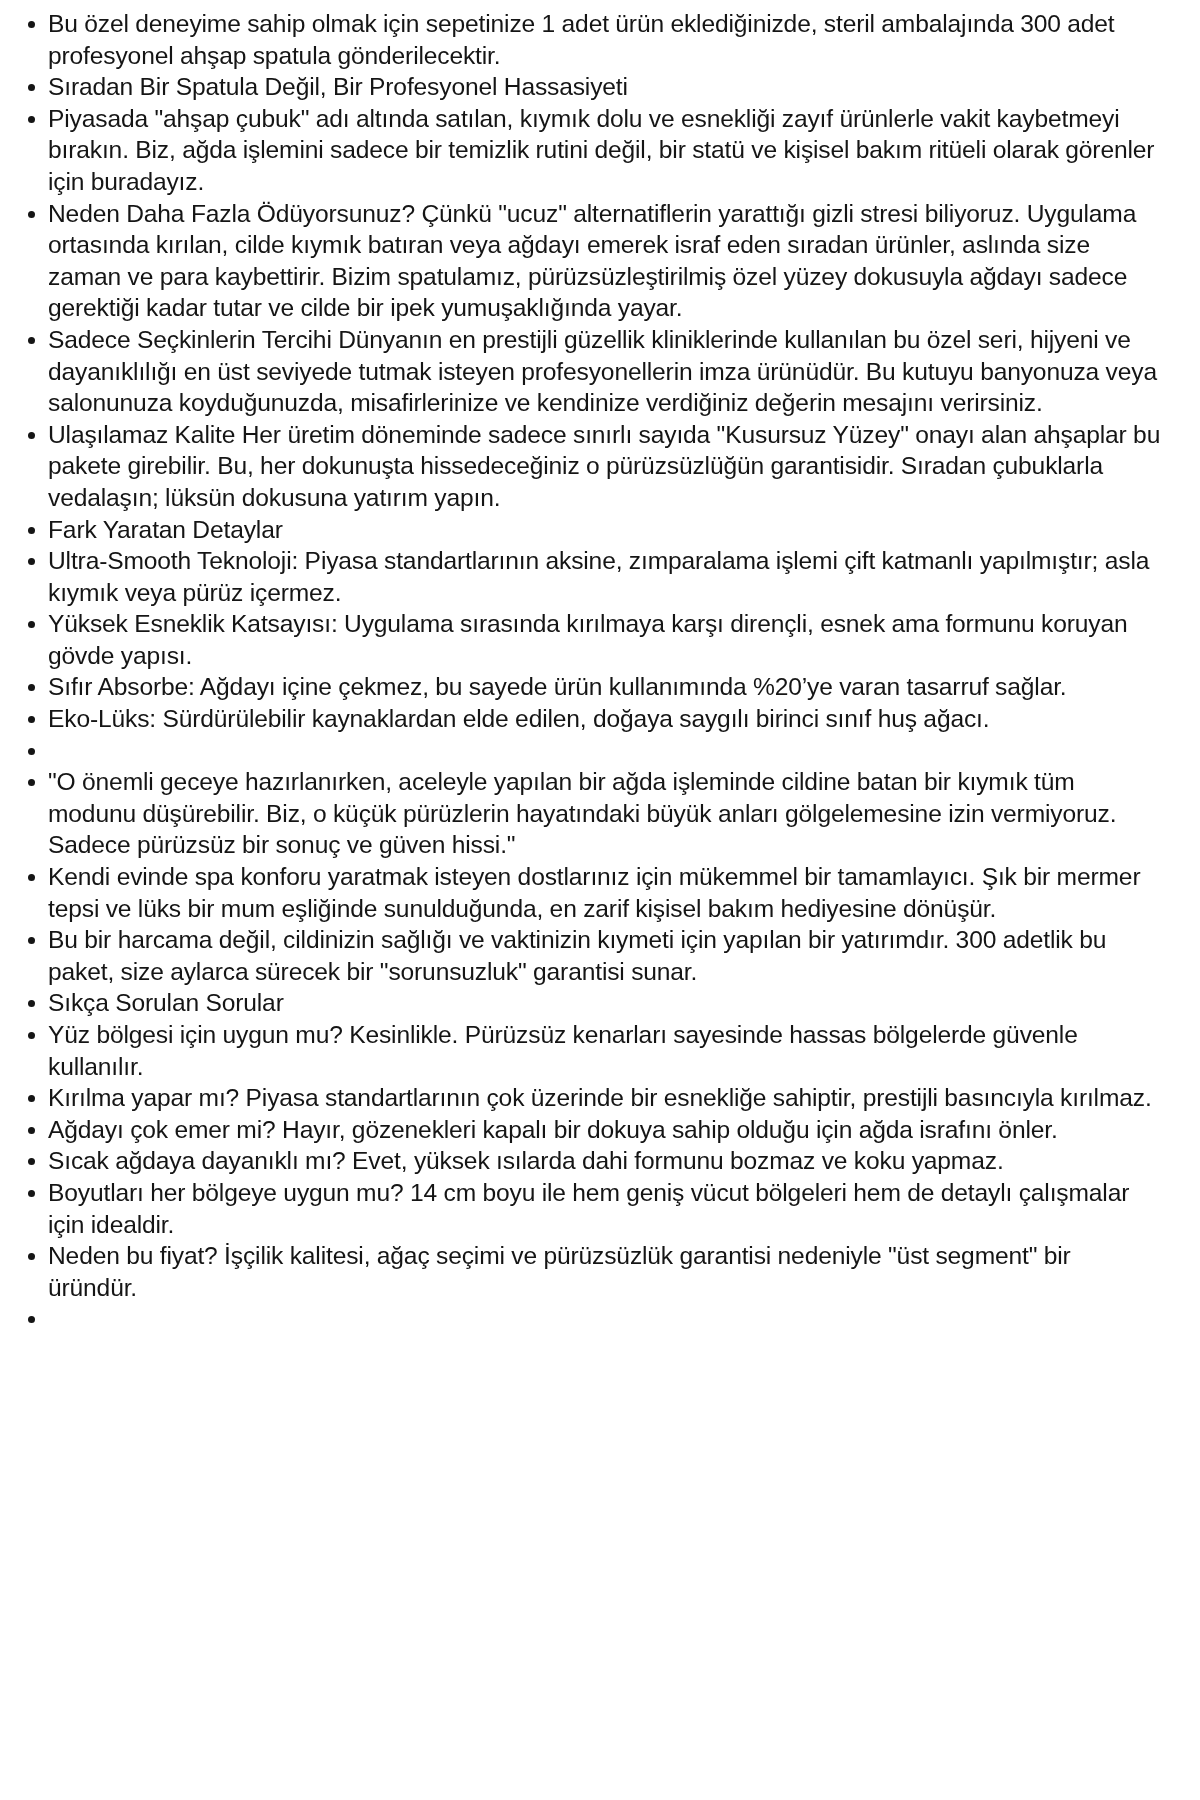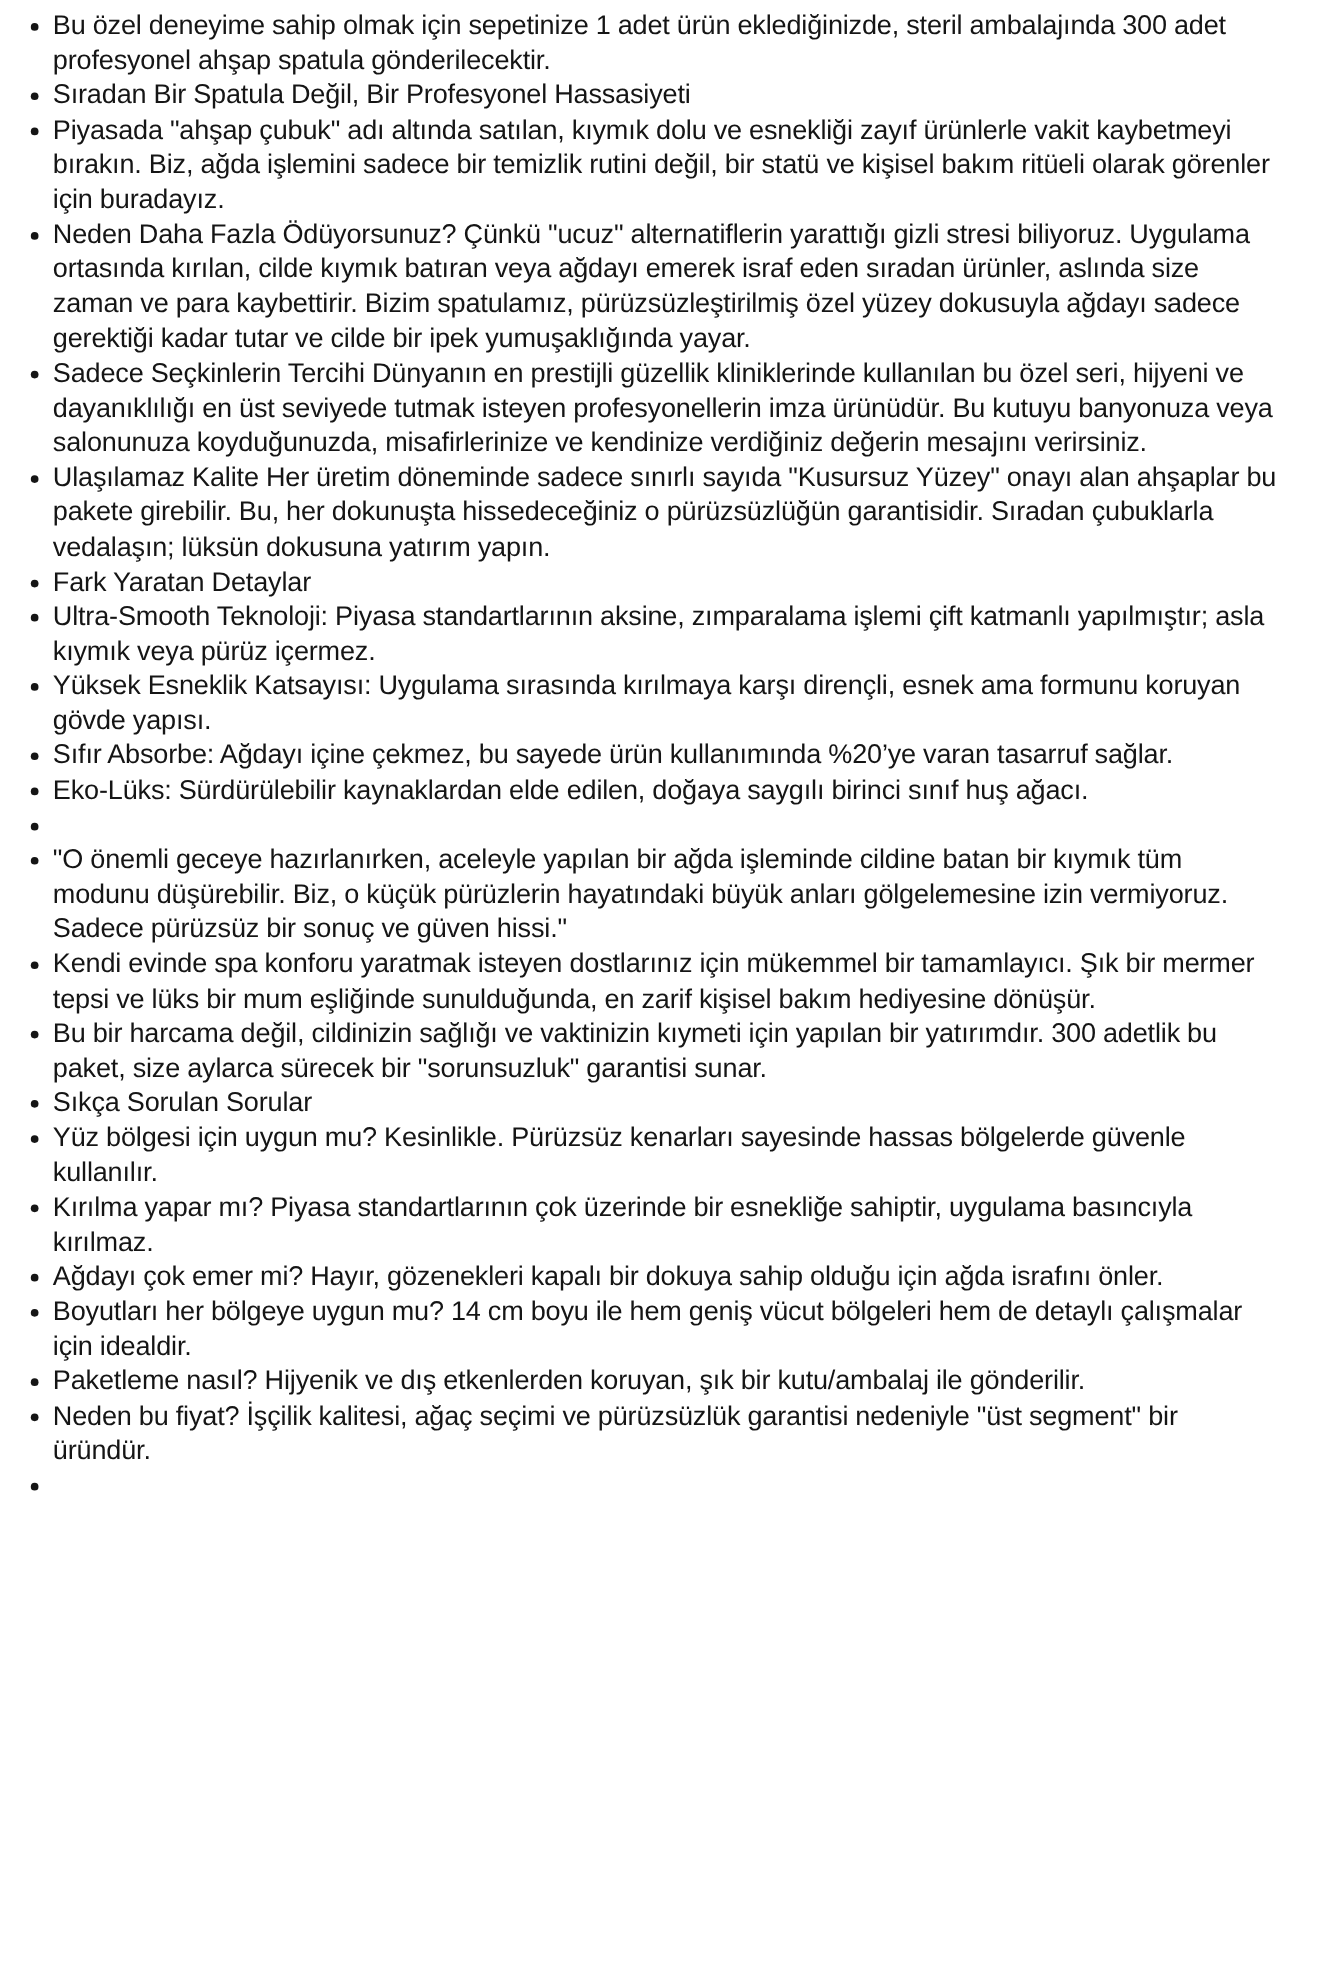--- a/index.html
+++ b/index.html
@@ -106,30 +106,30 @@
       <li>
         <span class="txt"> Bu bir harcama değil, cildinizin sağlığı ve vaktinizin kıymeti için yapılan bir yatırımdır. 300 adetlik bu paket, size aylarca sürecek bir "sorunsuzluk" garantisi sunar.</span>
       </li>
       <li>
         <span class="txt">Sıkça Sorulan Sorular</span>
       </li>
       <li>
         <span class="txt">Yüz bölgesi için uygun mu? Kesinlikle. Pürüzsüz kenarları sayesinde hassas bölgelerde güvenle kullanılır.</span>
       </li>
       <li>
-        <span class="txt">Kırılma yapar mı? Piyasa standartlarının çok üzerinde bir esnekliğe sahiptir, uygulama basıncıyla kırılmaz.</span>
+        <span class="txt">Kırılma yapar mı? Piyasa standartlarının çok üzerinde bir esnekliğe sahiptir, prestijli basıncıyla kırılmaz.</span>
       </li>
       <li>
         <span class="txt">Ağdayı çok emer mi? Hayır, gözenekleri kapalı bir dokuya sahip olduğu için ağda israfını önler.</span>
       </li>
       <li>
-        <span class="txt">Boyutları her bölgeye uygun mu? 14 cm boyu ile hem geniş vücut bölgeleri hem de detaylı çalışmalar için idealdir.</span>
+        <span class="txt">Sıcak ağdaya dayanıklı mı? Evet, yüksek ısılarda dahi formunu bozmaz ve koku yapmaz.</span>
       </li>
       <li>
-        <span class="txt">Paketleme nasıl? Hijyenik ve dış etkenlerden koruyan, şık bir kutu/ambalaj ile gönderilir.</span>
+        <span class="txt">Boyutları her bölgeye uygun mu? 14 cm boyu ile hem geniş vücut bölgeleri hem de detaylı çalışmalar için idealdir.</span>
       </li>
       <li>
         <span class="txt">Neden bu fiyat? İşçilik kalitesi, ağaç seçimi ve pürüzsüzlük garantisi nedeniyle "üst segment" bir üründür.</span>
       </li>
       <li class="empty-item">
         <span class="txt"></span>
       </li>
     </ul>
 </div>
 

